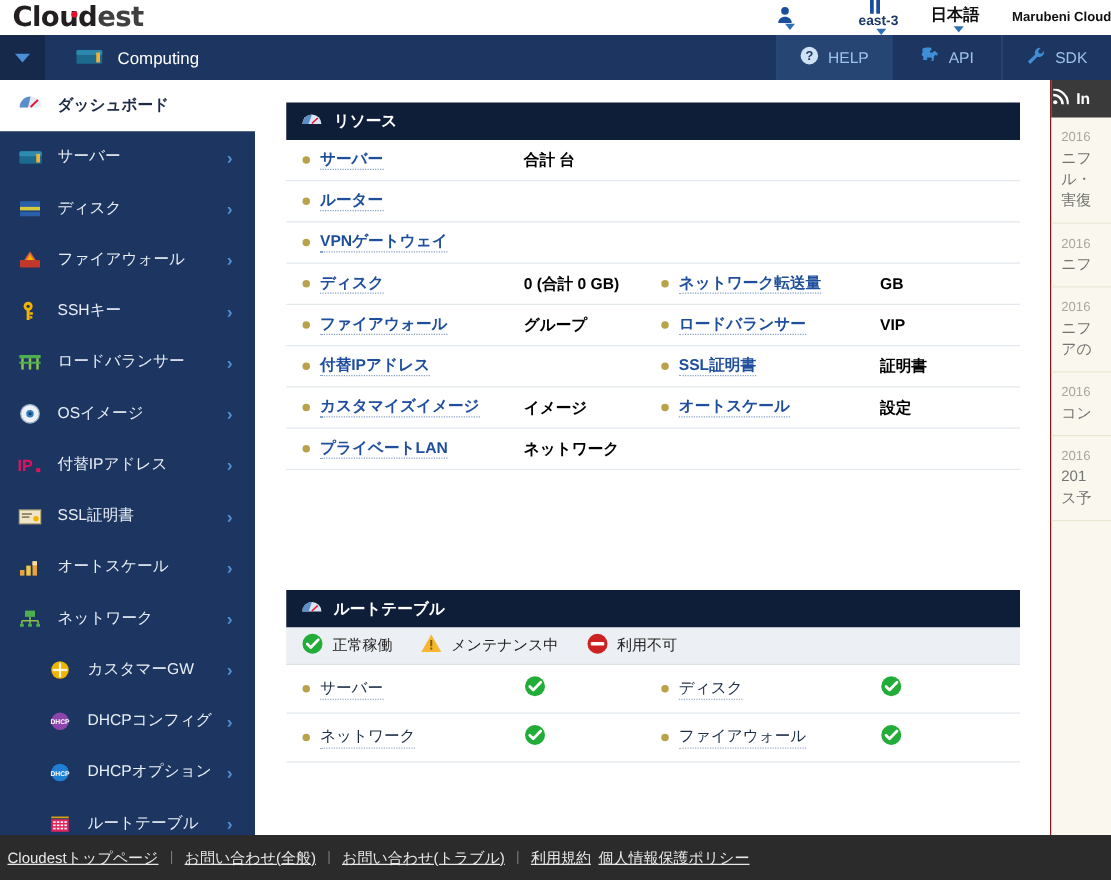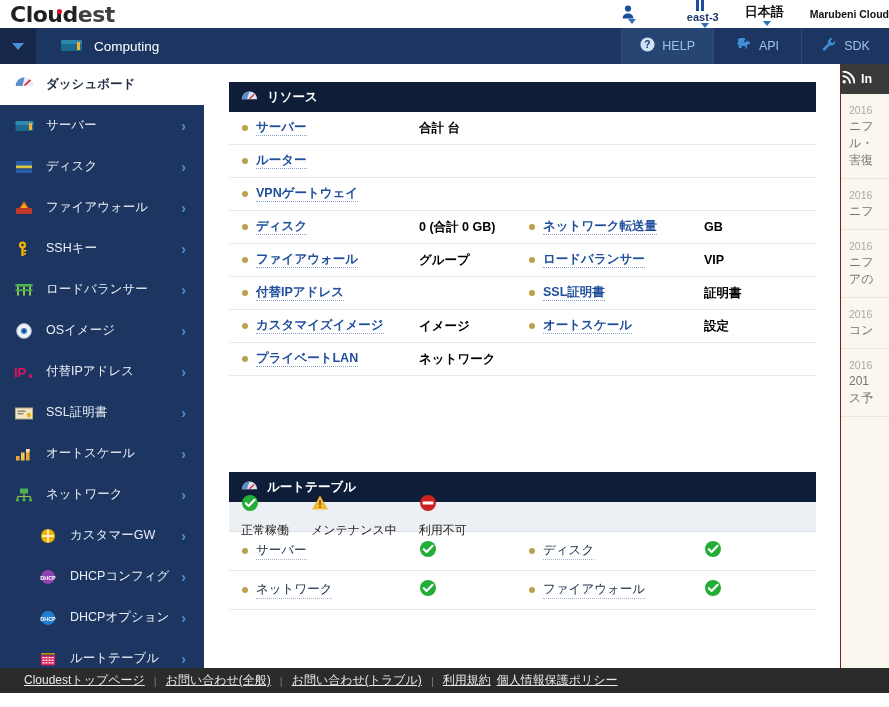--- a/index.html
+++ b/index.html
@@ -133,21 +133,21 @@
     line-height: 15px;
   }
   .valtxt { color: #000000; font-size: 12.5px; font-weight: bold; }
 
   
   .legend {
     display: flex; align-items: center; height: 30px;
     background: #eceff3; border-bottom: 1px solid #dde2e9;
     padding-left: 12px; gap: 8px; font-size: 12px; color: #222;
   }
-  .legend .lg { display: flex; gap: 7px; margin-right: 14px; flex-direction: column; }
+  .legend .lg { display: flex; align-items: center; gap: 7px; margin-right: 14px; }
   .st-row {
     display: flex; align-items: center; height: 39px;
     border-bottom: 1px solid #e4e9f0;
   }
   .s-name { width: 190px; padding-left: 13px; }
   .s-ico  { width: 110px; }
   .s-name2 { width: 175px; }
   .s-ico2 { width: 100px; }
   .st-label { color: #1b2c45; font-size: 12.5px; border-bottom: 1px dotted #9fb3cc; }
 
@@ -165,23 +165,23 @@
   }
   .news-item {
     padding: 9px 6px 9px 8px; border-bottom: 1px solid #eae7d6;
     white-space: nowrap; overflow: hidden;
   }
   .news-date { color: #a8a8a0; font-size: 10.5px; line-height: 15px; }
   .news-text { color: #737373; font-size: 12px; line-height: 17px; }
 
   
   .footer {
-    position: absolute; top: 668px; left: 0; width: 889px; height: 25px;
+    position: absolute; top: 668px; left: 0; width: 889px; height: 36px;
     background: #2b2b2b;
-    display: flex; align-items: center; padding-left: 24px;
+    display: flex; align-items: center; padding-left: 6px;
   }
   .footer a {
     color: #e8e8e8; font-size: 12px; text-decoration: underline;
   }
   .fdiv { color: #7a7a7a; margin: 0 9px; font-size: 11px; }
   .fgap { width: 6px; }
 
   .scroll-lip {
     position: absolute; top: 64px; left: 834px; width: 6px; height: 604px;
     background: #ffffff;

